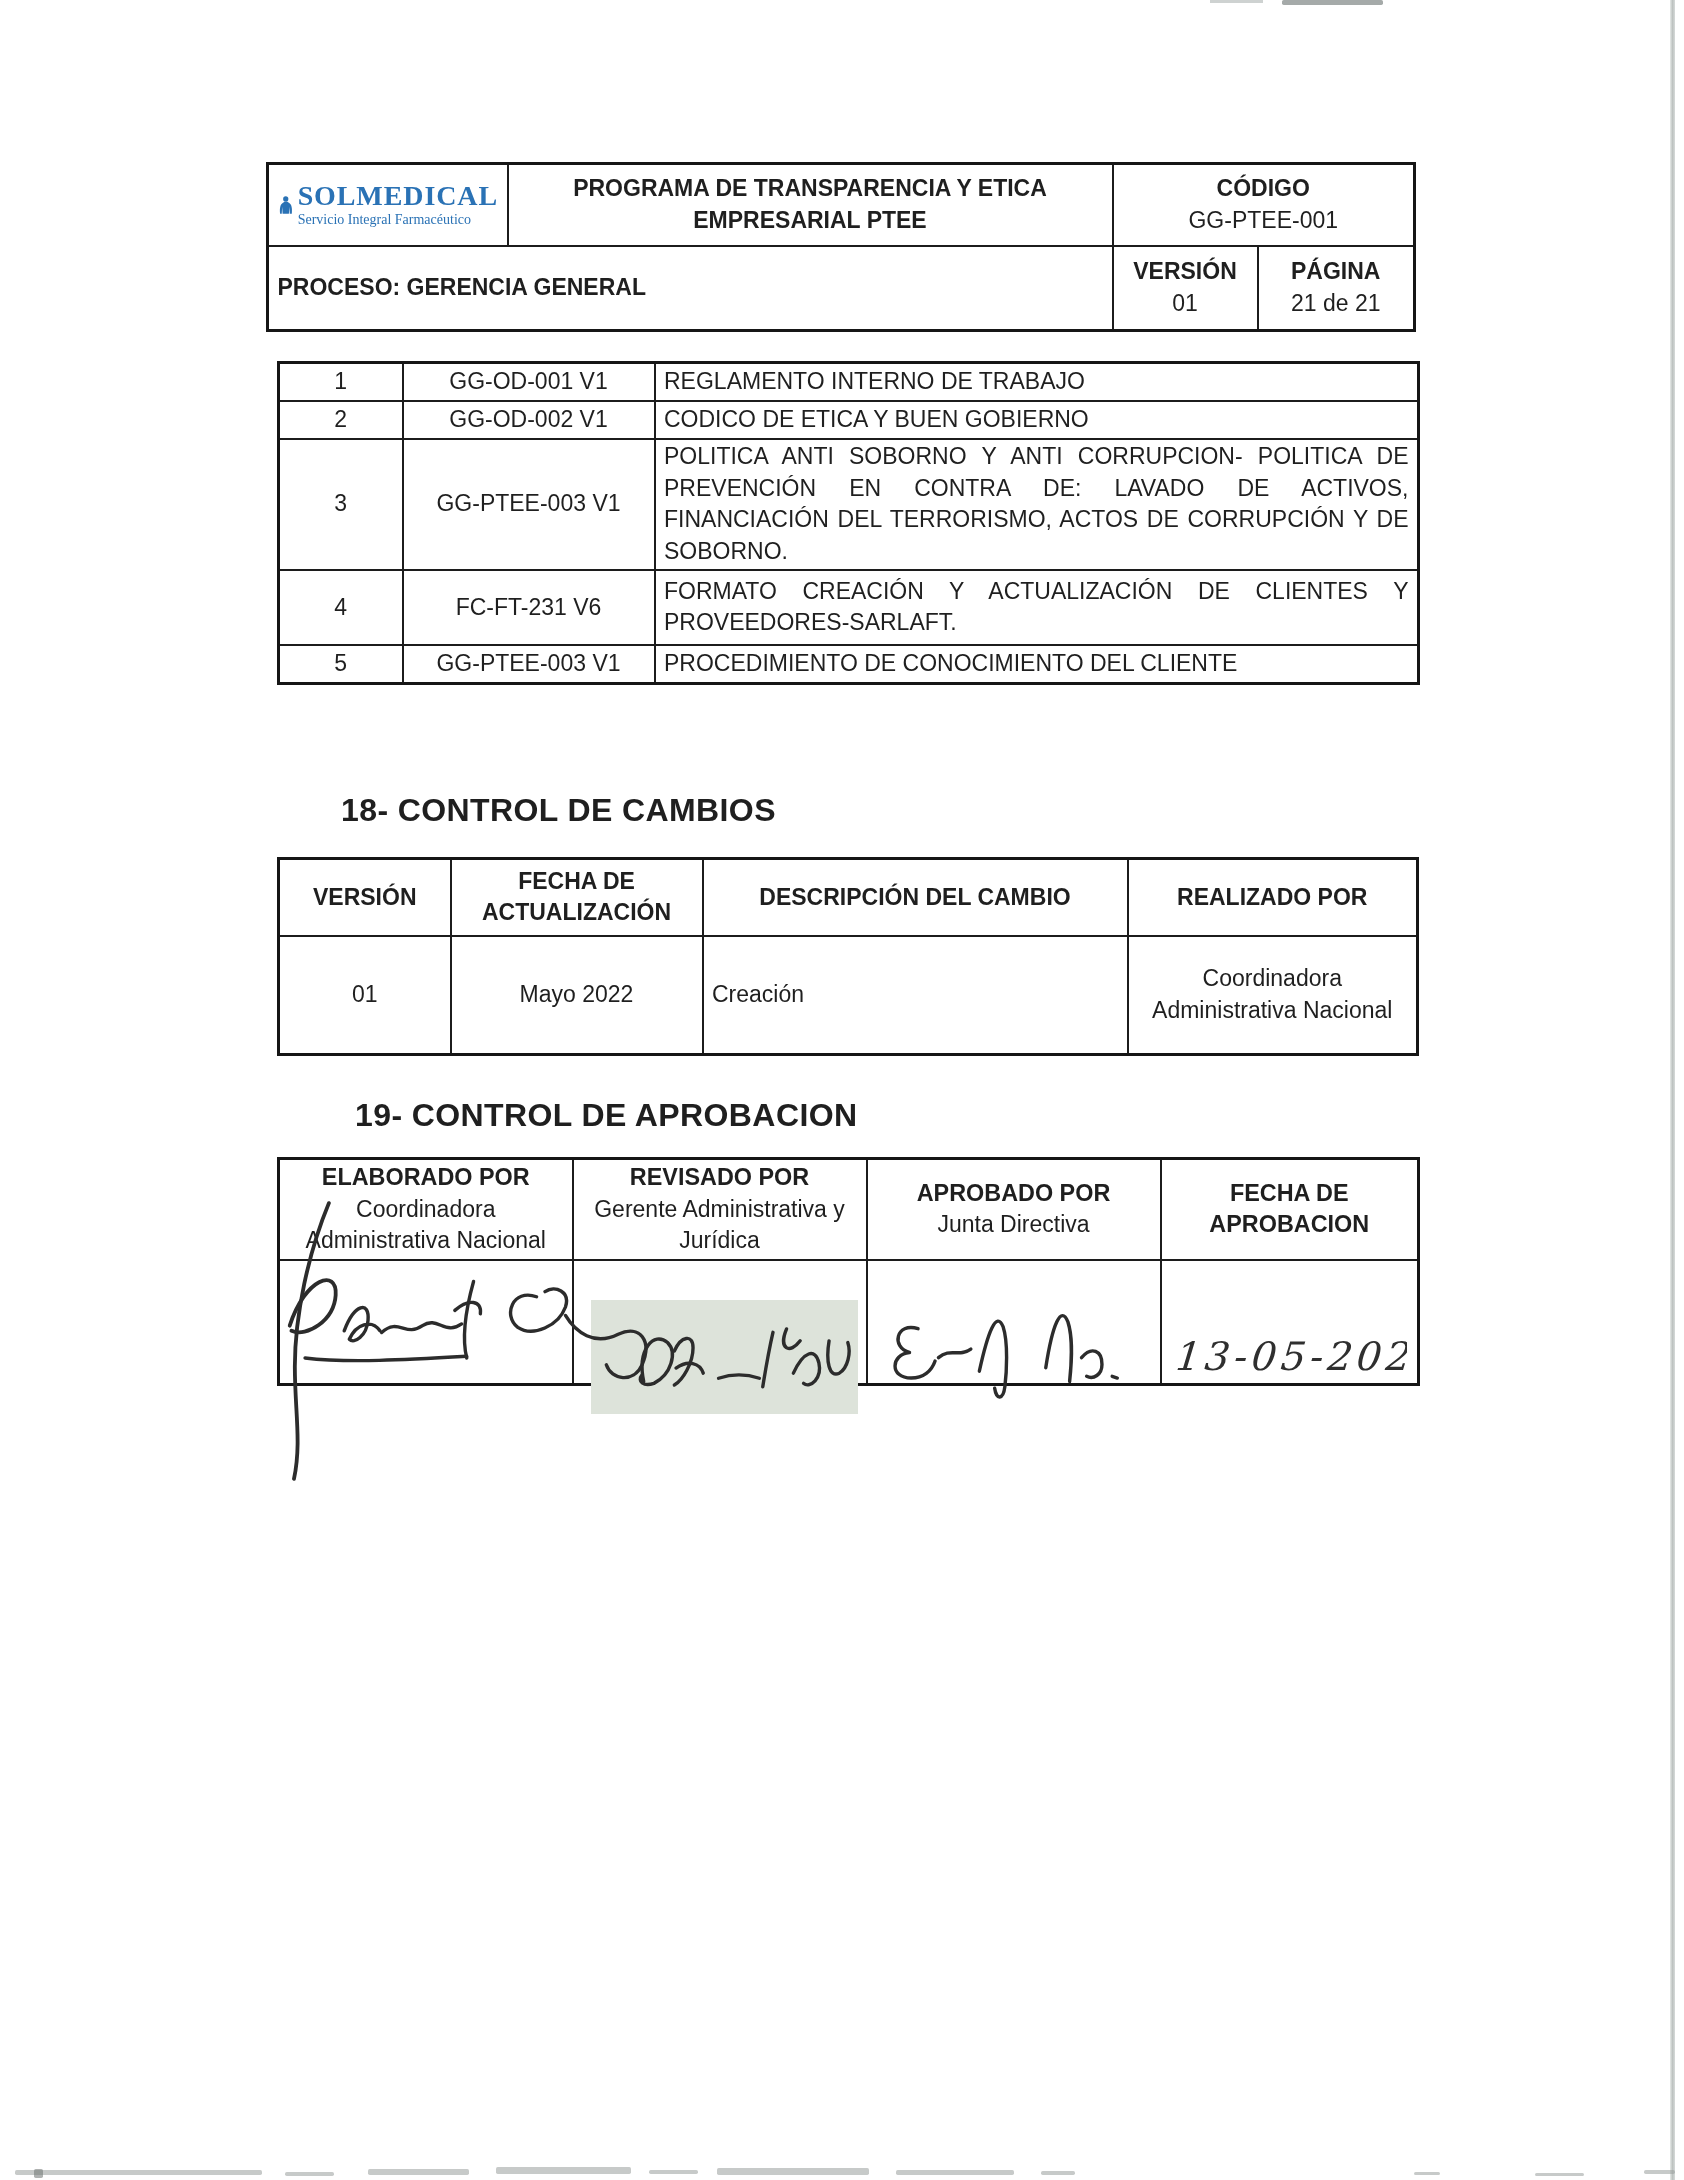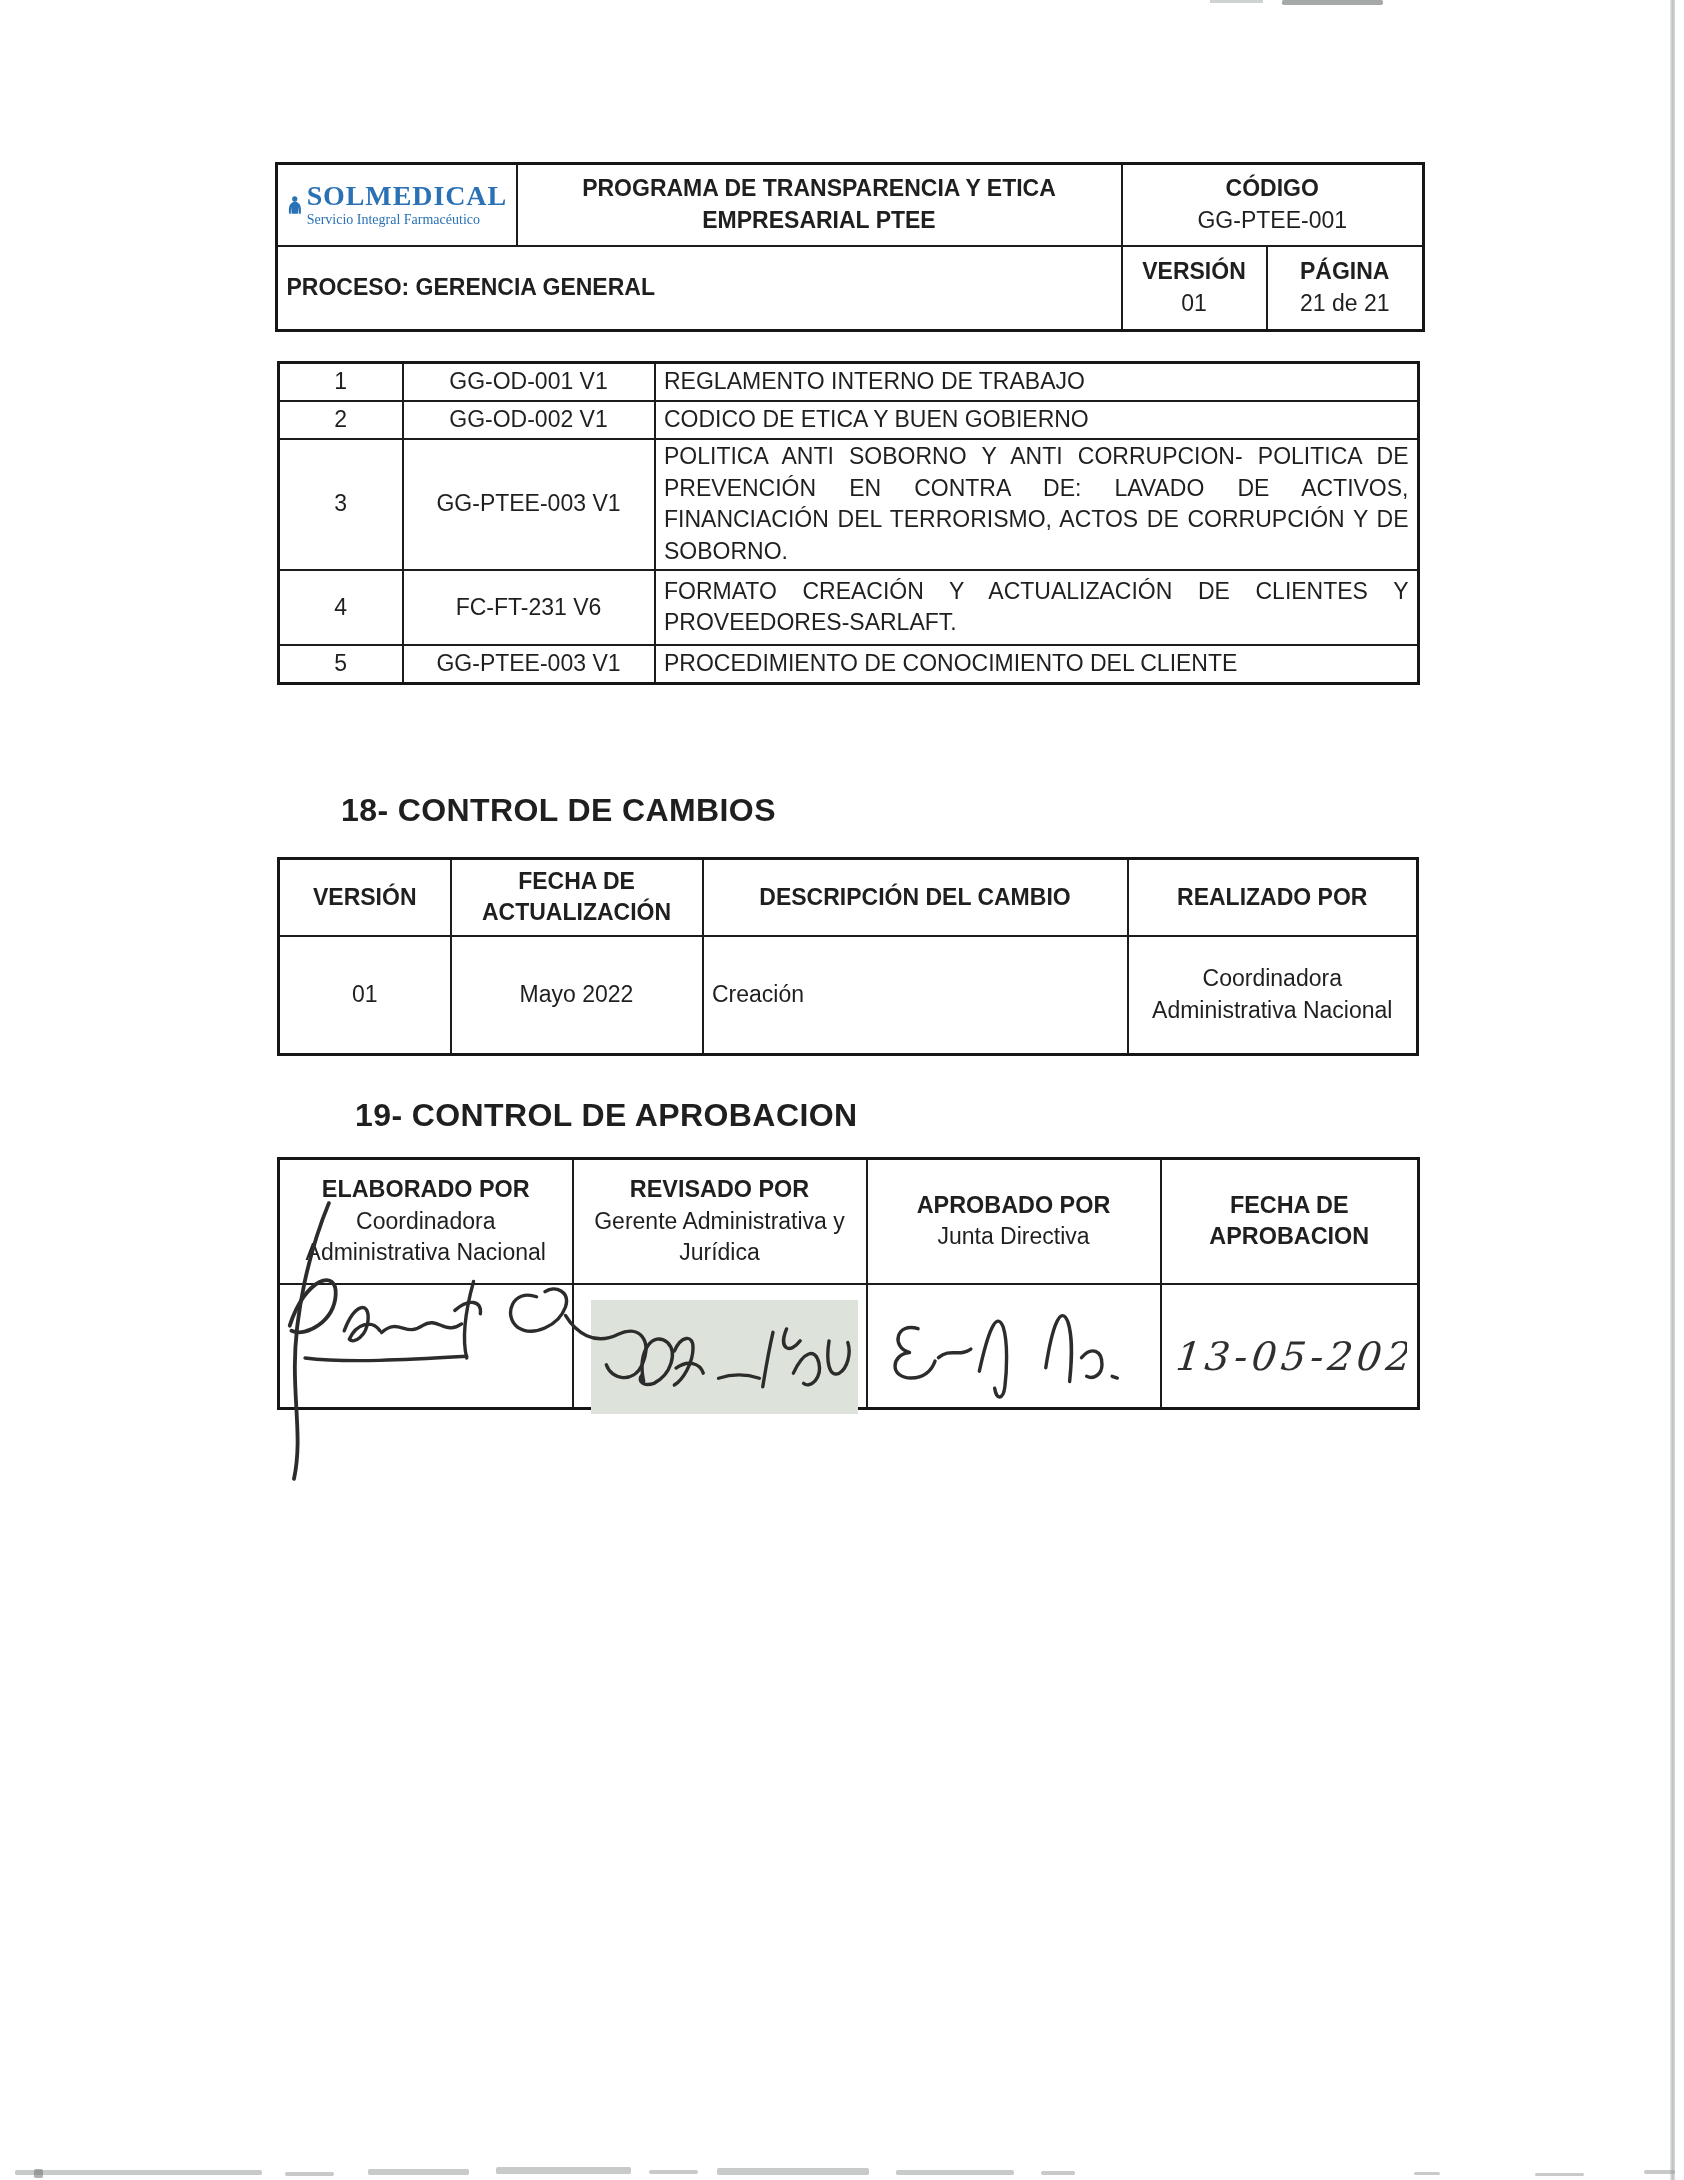--- a/index.html
+++ b/index.html
@@ -61,21 +61,21 @@
 </style>
 </head>
 <body>
 
 <div class="page">
 
   <div class="scan-line-right"></div>
   <div class="scan-smudge-top"></div>
   <div class="scan-smudge-top2"></div>
 
-  <table class="tbl" style="left:275px;top:162px;width:1147px;">
+  <table class="tbl" style="left:266px;top:162px;width:1147px;">
     <colgroup>
         <col style="width:240px">
         <col style="width:605px">
         <col style="width:145px">
         <col style="width:157px">
       </colgroup>
     <tbody>
         <tr style="height:82px;">
       <td class="logo-cell">
         <div class="logo-wrap">
@@ -175,21 +175,21 @@
   <div class="section-heading" style="left:355px;top:1097px;">19- CONTROL DE APROBACION</div>
 
   <table class="tbl" style="left:277px;top:1157px;width:1140px;">
     <colgroup>
         <col style="width:294px">
         <col style="width:294px">
         <col style="width:294px">
         <col style="width:258px">
       </colgroup>
     <tbody>
-        <tr style="height:125px;">
+        <tr style="height:101px;">
       <td class="appr-hdr">
         <div class="appr-title">ELABORADO POR</div>
         <div>Coordinadora Administrativa Nacional</div>
       </td>
       <td class="appr-hdr">
         <div class="appr-title">REVISADO POR</div>
         <div>Gerente Administrativa y Jurídica</div>
       </td>
       <td class="appr-hdr">
         <div class="appr-title">APROBADO POR</div>

